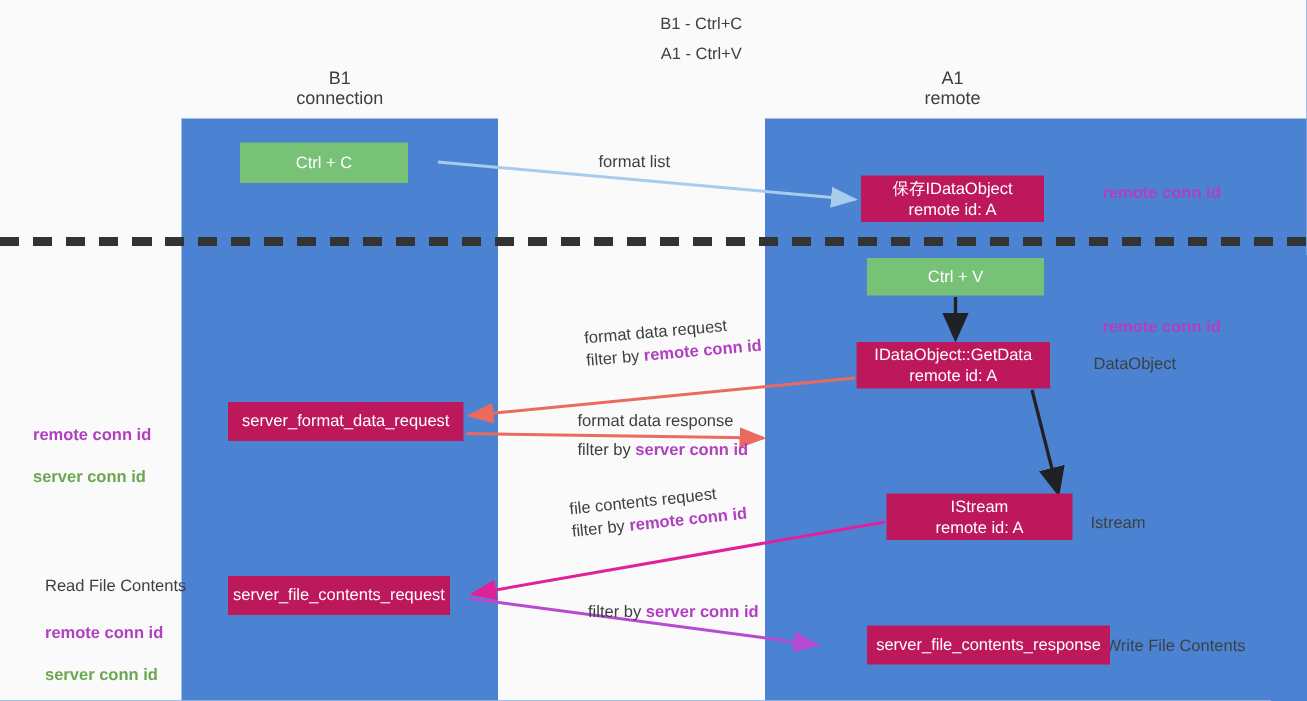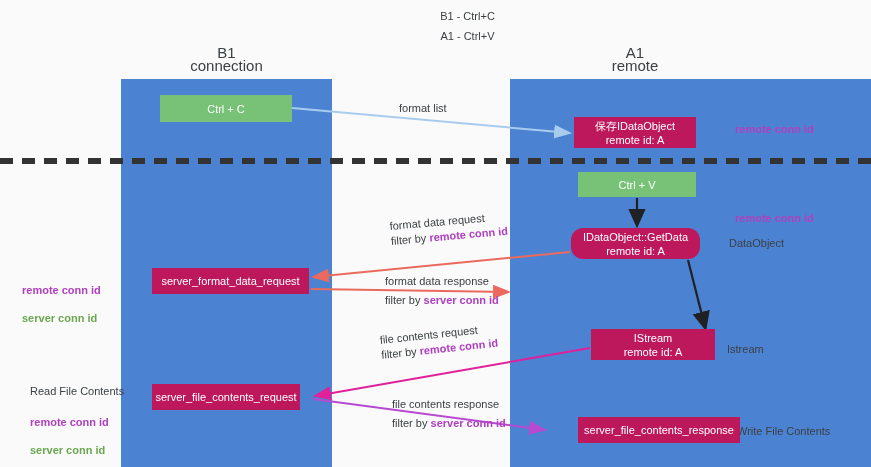--- a/index.html
+++ b/index.html
@@ -18,21 +18,21 @@
   #lane-b1{left:121px;top:79px;width:211px;height:388px;}
   #lane-a1{left:510px;top:79px;width:572px;height:388px;}
   #lane-a1{left:510px;top:79px;width:564px;height:388px;}
 
   
   #title{
     position:absolute;left:0;top:6px;width:871px;text-align:center;
     font-size:11px;line-height:20px;color:#3c4043;white-space:pre-line;margin-left:32px;
   }
   .col-head{
-    position:absolute;text-align:center;font-size:15px;line-height:13px;
+    position:absolute;text-align:center;font-size:12px;line-height:13px;
     color:#3c4043;white-space:pre-line;
   }
   #head-b1{left:121px;top:46px;width:211px;}
   #head-a1{left:510px;top:46px;width:250px;}
 
   
   #divider{
     position:absolute;left:0;top:158px;width:871px;height:6px;
     background-image:repeating-linear-gradient(to right,#333 0 13px,transparent 13px 22px);
   }
@@ -40,24 +40,24 @@
   
   .box{
     position:absolute;box-sizing:border-box;
     display:flex;flex-direction:column;align-items:center;justify-content:center;
     color:#ffffff;font-size:11px;line-height:14px;text-align:center;
     z-index:6;
   }
   .box.orange{background:#be185d;}
   .box.green{background:#77c277;}
 
-  #box-ctrlc{left:160px;top:95px;width:132px;height:27px;align-items:center;}
+  #box-ctrlc{left:160px;top:95px;width:112px;height:27px;align-items:center;}
   #box-save-ido{left:574px;top:117px;width:122px;height:31px;}
   #box-ctrlv{left:578px;top:172px;width:118px;height:25px;}
-  #box-getdata{left:571px;top:228px;width:129px;height:31px;border-radius:12px;}
+  #box-getdata{left:571px;top:228px;width:129px;height:31px;}
   #box-sfdreq{left:152px;top:268px;width:157px;height:26px;}
   #box-sfdres{left:513px;top:279px;width:157px;height:26px;}
   #box-istream{left:591px;top:329px;width:124px;height:31px;}
   #box-sfcreq{left:152px;top:384px;width:148px;height:26px;justify-content:center;}
   #box-sfcres{left:549px;top:417px;width:162px;height:26px;margin-left:29px;}
 
   
   .side-label{
     position:absolute;font-size:11px;line-height:14px;color:#3c4043;
     white-space:pre-line;
@@ -196,21 +196,20 @@
   </div>
 
   <div class="edge-txt" id="et-fcreq">
     <div>file contents request</div>
     <div>
       <span class="plain">filter by </span><span class="purple">remote conn id</span>
     </div>
   </div>
 
   <div class="edge-txt" id="et-fcres">
-    <div>file contents response</div>
     <div style="margin-top:4px">
       <span class="plain">filter by </span><span class="purple">server conn id</span>
     </div>
   </div>
 
   <div class="side-label purple" id="lbl-remote1">remote conn id</div>
   <div class="side-label purple" id="lbl-remote2">remote conn id</div>
   <div class="side-label" id="lbl-dataobject">DataObject</div>
   <div class="side-label" id="lbl-istream">Istream</div>
   <div class="side-label" id="lbl-write">Write File Contents</div>

